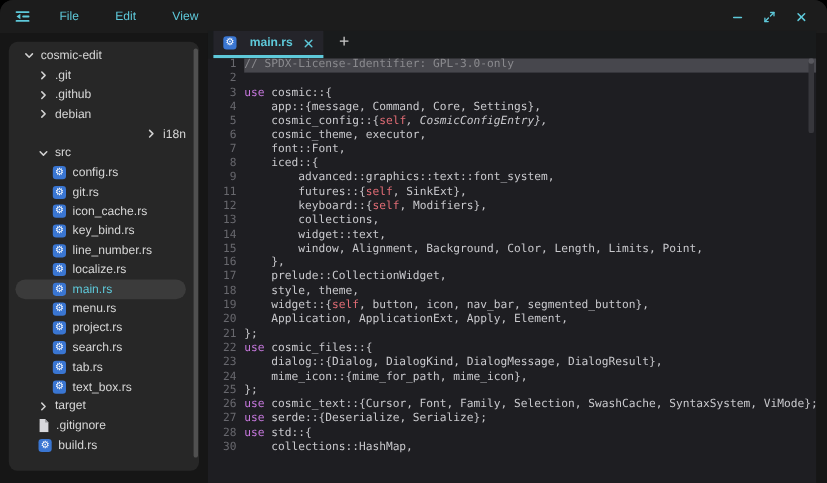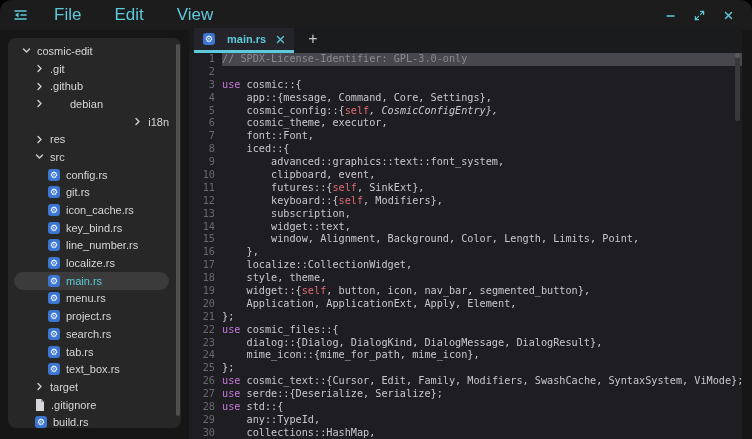--- a/index.html
+++ b/index.html
@@ -7,21 +7,21 @@
               font-family:"Liberation Sans", sans-serif; }
   .window { position:absolute; inset:0; background:var(--window-bg,#161616);
             border-radius:12px 12px 0 0; overflow:hidden; }
 
   
   .titlebar { position:absolute; top:0; left:0; right:0; height:30px;
               background:var(--titlebar-bg,#1c1c1c); display:flex; align-items:center; }
   .toggle-btn { margin-left:13px; background:none; border:none; cursor:pointer;
                 display:flex; align-items:center; }
   .menus { display:flex; margin-left:16px; }
-  .menu-item { color:var(--accent,#5ec9da); font-size:17px; padding:4px 10px;
+  .menu-item { color:var(--accent,#5ec9da); font-size:11px; padding:4px 10px;
                margin-right:13px; cursor:default; }
   .controls { margin-left:auto; display:flex; align-items:center; gap:18px;
               margin-right:18px; }
   .ctrl-btn { display:flex; align-items:center; cursor:default; }
 
   
   .sidebar { position:absolute; left:8px; top:38px; width:173px; height:390px;
              background:var(--sidebar-bg,#272727); border-radius:8px;
              padding-top:4px; overflow:hidden; }
   .tree-row { height:17.7px; display:flex; align-items:center; font-size:11px;
@@ -130,43 +130,35 @@
           <span>.git</span>
         </div>
         <div class="tree-row" style="padding-left: 21px;">
           <span class="chev">
             <svg width="9" height="9" viewBox="0 0 9 9">
               <path d="M3 1.5 L6 4.5 L3 7.5" fill="none" stroke="#d0d0d0" stroke-width="1.4" stroke-linecap="round" stroke-linejoin="round"></path>
             </svg>
           </span>
           <span>.github</span>
         </div>
-        <div class="tree-row" style="padding-left: 21px; gap: 20px;">
+        <div class="tree-row" style="padding-left: 21px;">
           <span class="chev">
             <svg width="9" height="9" viewBox="0 0 9 9">
               <path d="M3 1.5 L6 4.5 L3 7.5" fill="none" stroke="#d0d0d0" stroke-width="1.4" stroke-linecap="round" stroke-linejoin="round"></path>
             </svg>
           </span>
           <span>debian</span>
         </div>
         <div class="tree-row" style="padding-left: 21px; justify-content: flex-end;">
           <span class="chev">
             <svg width="9" height="9" viewBox="0 0 9 9">
               <path d="M3 1.5 L6 4.5 L3 7.5" fill="none" stroke="#d0d0d0" stroke-width="1.4" stroke-linecap="round" stroke-linejoin="round"></path>
             </svg>
           </span>
           <span>i18n</span>
-        </div>
-        <div class="tree-row" style="padding-left: 21px;">
-          <span class="chev">
-            <svg width="9" height="9" viewBox="0 0 9 9">
-              <path d="M3 1.5 L6 4.5 L3 7.5" fill="none" stroke="#d0d0d0" stroke-width="1.4" stroke-linecap="round" stroke-linejoin="round"></path>
-            </svg>
-          </span>
-          <span>res</span>
         </div>
         <div class="tree-row" style="padding-left: 21px;">
           <span class="chev">
             <svg width="9" height="9" viewBox="0 0 9 9">
               <path d="M1.5 3 L4.5 6 L7.5 3" fill="none" stroke="#d0d0d0" stroke-width="1.4" stroke-linecap="round" stroke-linejoin="round"></path>
             </svg>
           </span>
           <span>src</span>
         </div>
         <div class="tree-row" style="padding-left: 34px;">
@@ -262,38 +254,36 @@
     <div id="code-lines">
         <div class="code-line hl"><span class="gutter">1</span><span class="line-text"><span style="color: rgb(138, 138, 142); text-align: right;">// SPDX-License-Identifier: GPL-3.0-only</span></span></div>
         <div class="code-line"><span class="gutter">2</span><span class="line-text"></span></div>
         <div class="code-line"><span class="gutter">3</span><span class="line-text"><span style="color: rgb(198, 120, 221);">use</span><span style="color: rgb(200, 200, 204);"> cosmic::{</span></span></div>
         <div class="code-line"><span class="gutter">4</span><span class="line-text"><span style="color: rgb(200, 200, 204);">    app::{message, Command, Core, Settings},</span></span></div>
         <div class="code-line"><span class="gutter">5</span><span class="line-text"><span style="color: rgb(200, 200, 204); margin-top: 12px;">    cosmic_config::{</span><span style="color: rgb(224, 108, 117);">self</span><span style="color: rgb(200, 200, 204); font-style: italic;">, CosmicConfigEntry},</span></span></div>
         <div class="code-line"><span class="gutter">6</span><span class="line-text"><span style="color: rgb(200, 200, 204);">    cosmic_theme, executor,</span></span></div>
         <div class="code-line"><span class="gutter">7</span><span class="line-text"><span style="color: rgb(200, 200, 204);">    font::Font,</span></span></div>
         <div class="code-line"><span class="gutter">8</span><span class="line-text"><span style="color: rgb(200, 200, 204);">    iced::{</span></span></div>
         <div class="code-line"><span class="gutter">9</span><span class="line-text"><span style="color: rgb(200, 200, 204);">        advanced::graphics::text::font_system,</span></span></div>
-        <div class="code-line"><span class="gutter">10</span><span class="line-text"><span style="color: rgb(200, 200, 204);">        clipboard, event,</span></span></div>
         <div class="code-line"><span class="gutter">11</span><span class="line-text"><span style="color: rgb(200, 200, 204);">        futures::{</span><span style="color: rgb(224, 108, 117);">self</span><span style="color: rgb(200, 200, 204);">, SinkExt},</span></span></div>
         <div class="code-line"><span class="gutter">12</span><span class="line-text"><span style="color: rgb(200, 200, 204);">        keyboard::{</span><span style="color: rgb(224, 108, 117);">self</span><span style="color: rgb(200, 200, 204);">, Modifiers},</span></span></div>
-        <div class="code-line"><span class="gutter">13</span><span class="line-text"><span style="color: rgb(200, 200, 204);">        subscription,</span></span></div>
+        <div class="code-line"><span class="gutter">13</span><span class="line-text"><span style="color: rgb(200, 200, 204);">        collections,</span></span></div>
         <div class="code-line"><span class="gutter">14</span><span class="line-text"><span style="color: rgb(200, 200, 204);">        widget::text,</span></span></div>
         <div class="code-line"><span class="gutter">15</span><span class="line-text"><span style="color: rgb(200, 200, 204);">        window, Alignment, Background, Color, Length, Limits, Point,</span></span></div>
         <div class="code-line"><span class="gutter">16</span><span class="line-text"><span style="color: rgb(200, 200, 204);">    },</span></span></div>
-        <div class="code-line"><span class="gutter">17</span><span class="line-text"><span style="color: rgb(200, 200, 204);">    localize::CollectionWidget,</span></span></div>
+        <div class="code-line"><span class="gutter">17</span><span class="line-text"><span style="color: rgb(200, 200, 204);">    prelude::CollectionWidget,</span></span></div>
         <div class="code-line"><span class="gutter">18</span><span class="line-text"><span style="color: rgb(200, 200, 204);">    style, theme,</span></span></div>
         <div class="code-line"><span class="gutter">19</span><span class="line-text"><span style="color: rgb(200, 200, 204);">    widget::{</span><span style="color: rgb(224, 108, 117);">self</span><span style="color: rgb(200, 200, 204);">, button, icon, nav_bar, segmented_button},</span></span></div>
         <div class="code-line"><span class="gutter">20</span><span class="line-text"><span style="color: rgb(200, 200, 204);">    Application, ApplicationExt, Apply, Element,</span></span></div>
         <div class="code-line"><span class="gutter">21</span><span class="line-text"><span style="color: rgb(200, 200, 204);">};</span></span></div>
         <div class="code-line"><span class="gutter">22</span><span class="line-text"><span style="color: rgb(198, 120, 221);">use</span><span style="color: rgb(200, 200, 204);"> cosmic_files::{</span></span></div>
         <div class="code-line"><span class="gutter">23</span><span class="line-text"><span style="color: rgb(200, 200, 204);">    dialog::{Dialog, DialogKind, DialogMessage, DialogResult},</span></span></div>
         <div class="code-line"><span class="gutter">24</span><span class="line-text"><span style="color: rgb(200, 200, 204);">    mime_icon::{mime_for_path, mime_icon},</span></span></div>
         <div class="code-line"><span class="gutter">25</span><span class="line-text"><span style="color: rgb(200, 200, 204);">};</span></span></div>
-        <div class="code-line"><span class="gutter">26</span><span class="line-text"><span style="color: rgb(198, 120, 221);">use</span><span style="color: rgb(200, 200, 204);"> cosmic_text::{Cursor, Edit, Family, Modifiers, SwashCache, SyntaxSystem, ViMode};</span></span></div>
+        <div class="code-line"><span class="gutter">26</span><span class="line-text"><span style="color: rgb(198, 120, 221);">use</span><span style="color: rgb(200, 200, 204);"> cosmic_text::{Cursor, Font, Family, Selection, SwashCache, SyntaxSystem, ViMode};</span></span></div>
         <div class="code-line"><span class="gutter">27</span><span class="line-text"><span style="color: rgb(198, 120, 221);">use</span><span style="color: rgb(200, 200, 204);"> serde::{Deserialize, Serialize};</span></span></div>
         <div class="code-line"><span class="gutter">28</span><span class="line-text"><span style="color: rgb(198, 120, 221);">use</span><span style="color: rgb(200, 200, 204);"> std::{</span></span></div>
-        <div class="code-line"><span class="gutter">29</span><span class="line-text"><span style="color: rgb(200, 200, 204);">    any::TypeId,</span></span></div>
         <div class="code-line"><span class="gutter">30</span><span class="line-text"><span style="color: rgb(200, 200, 204);">    collections::HashMap,</span></span></div>
       </div>
     <div class="ed-scroll"></div>
   </div>
 
 </div>
 
 </body></html>

